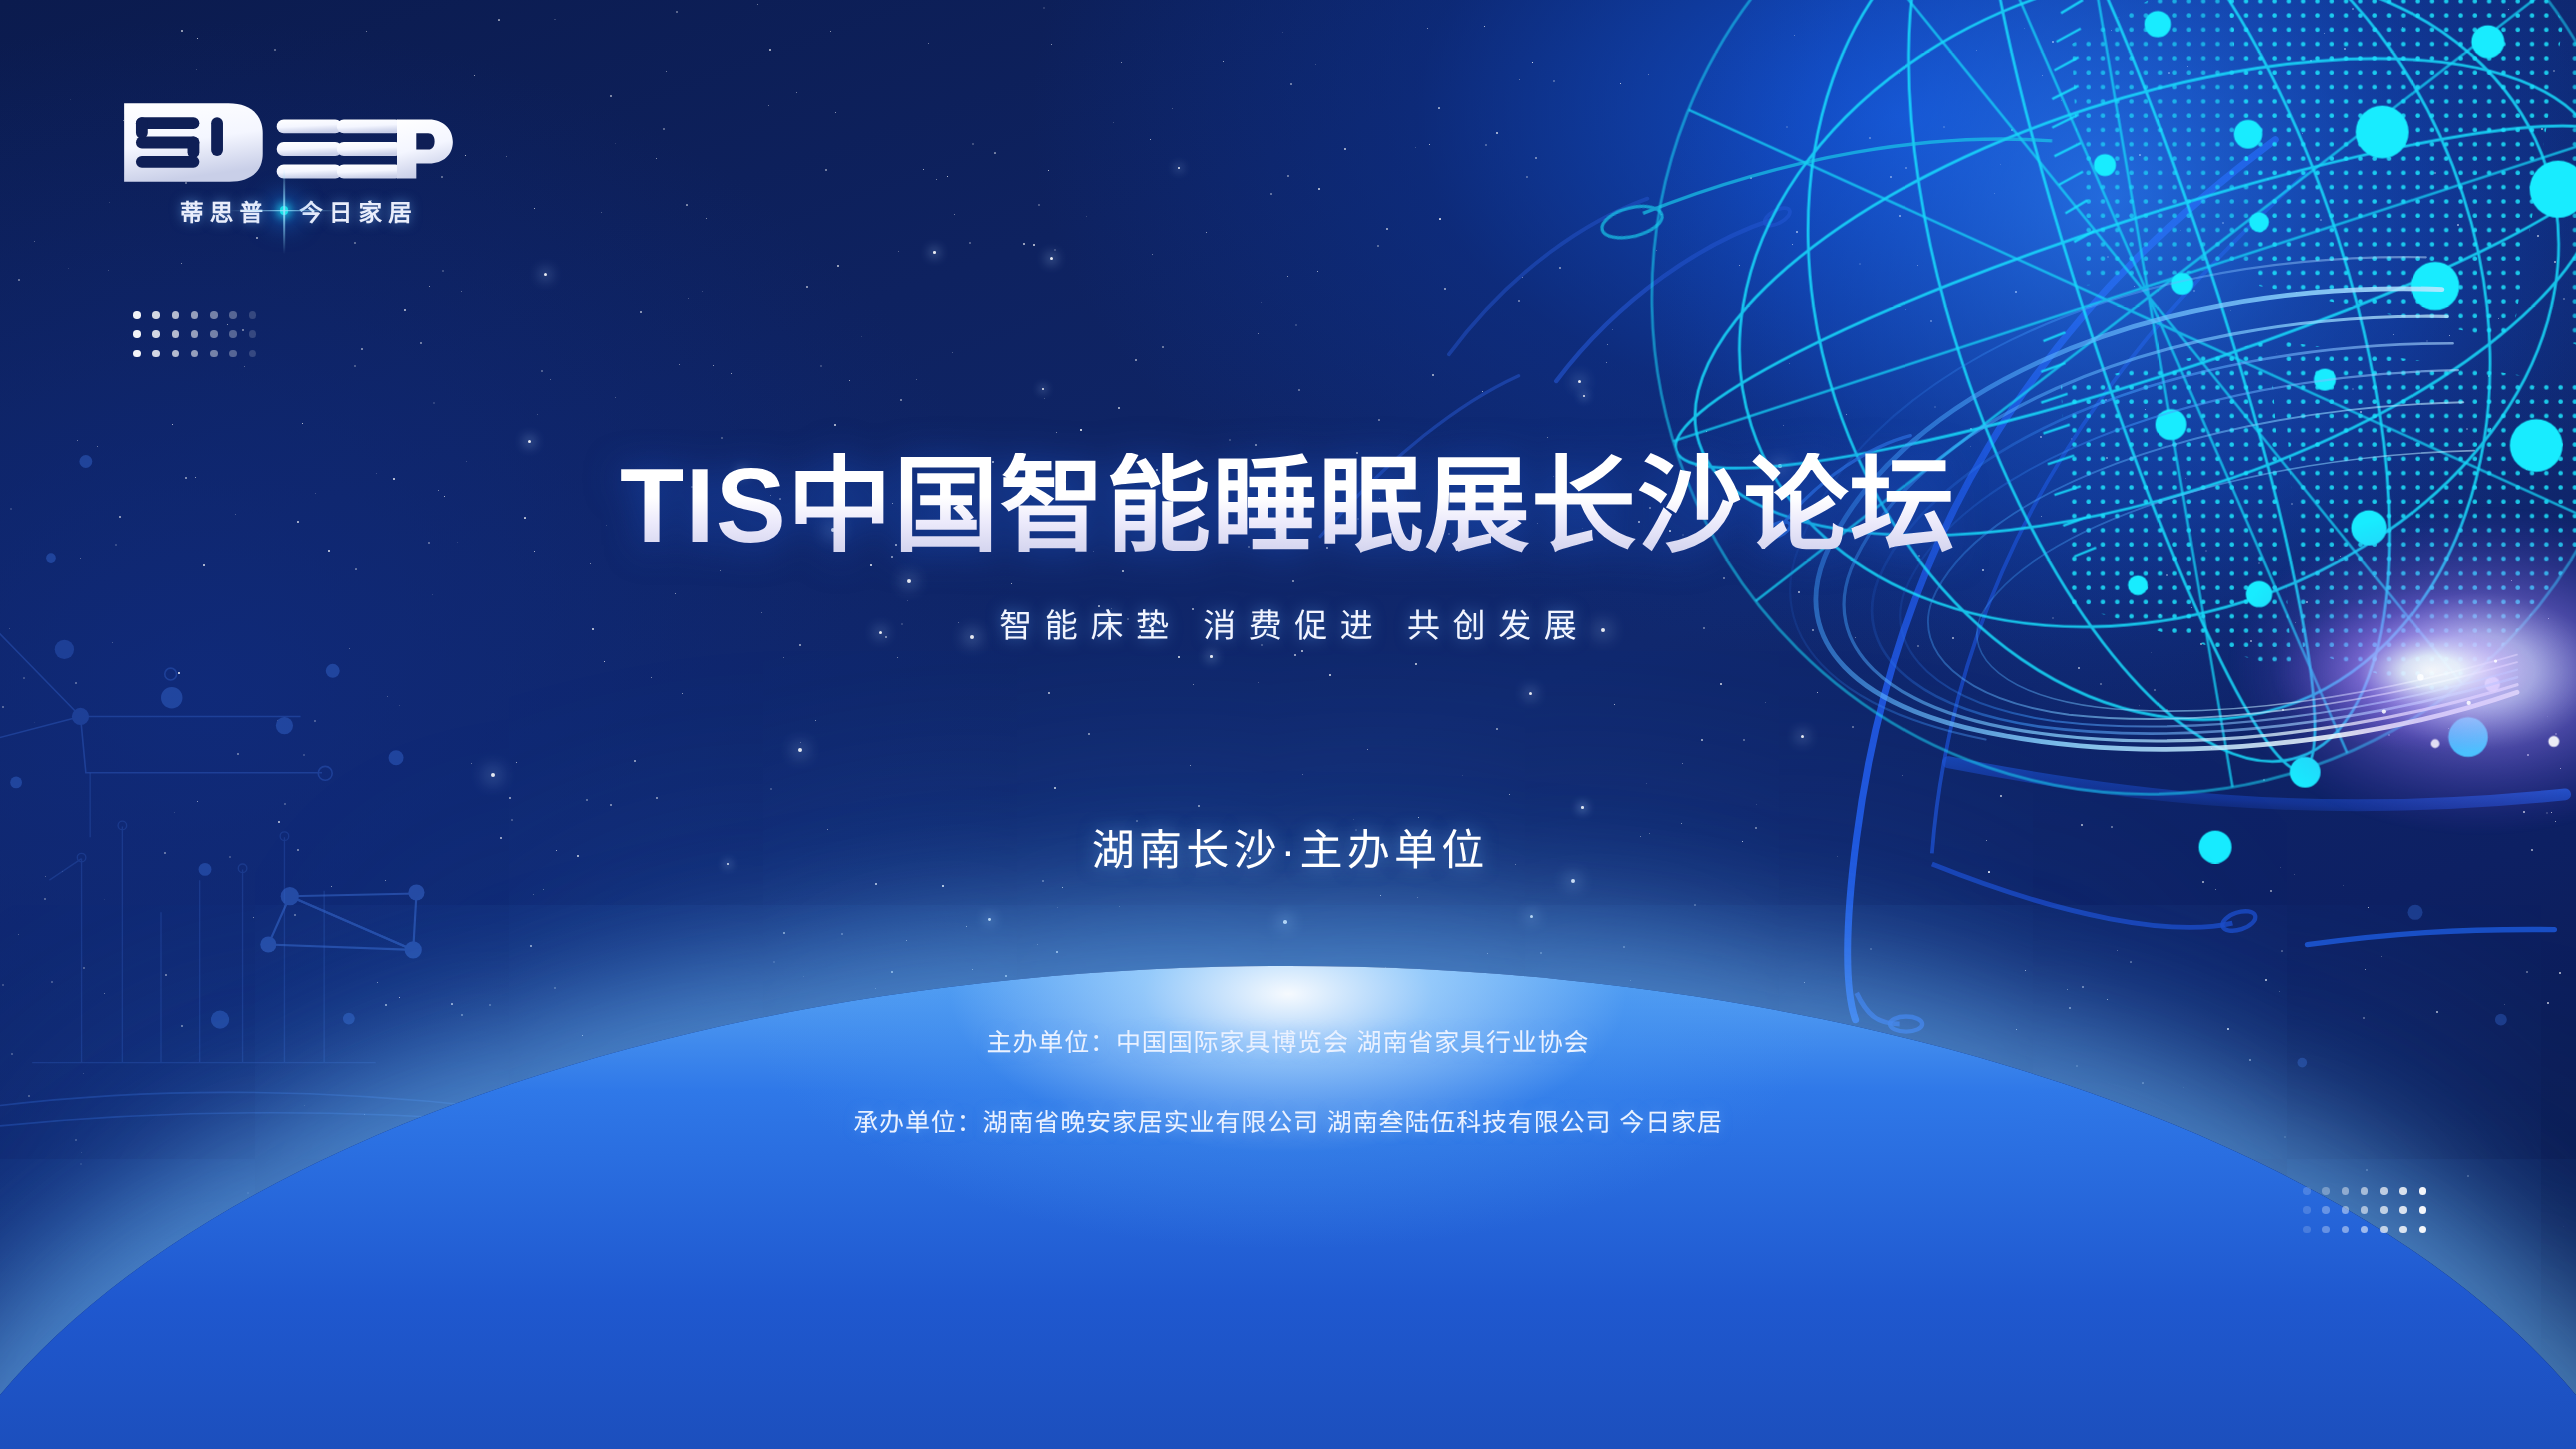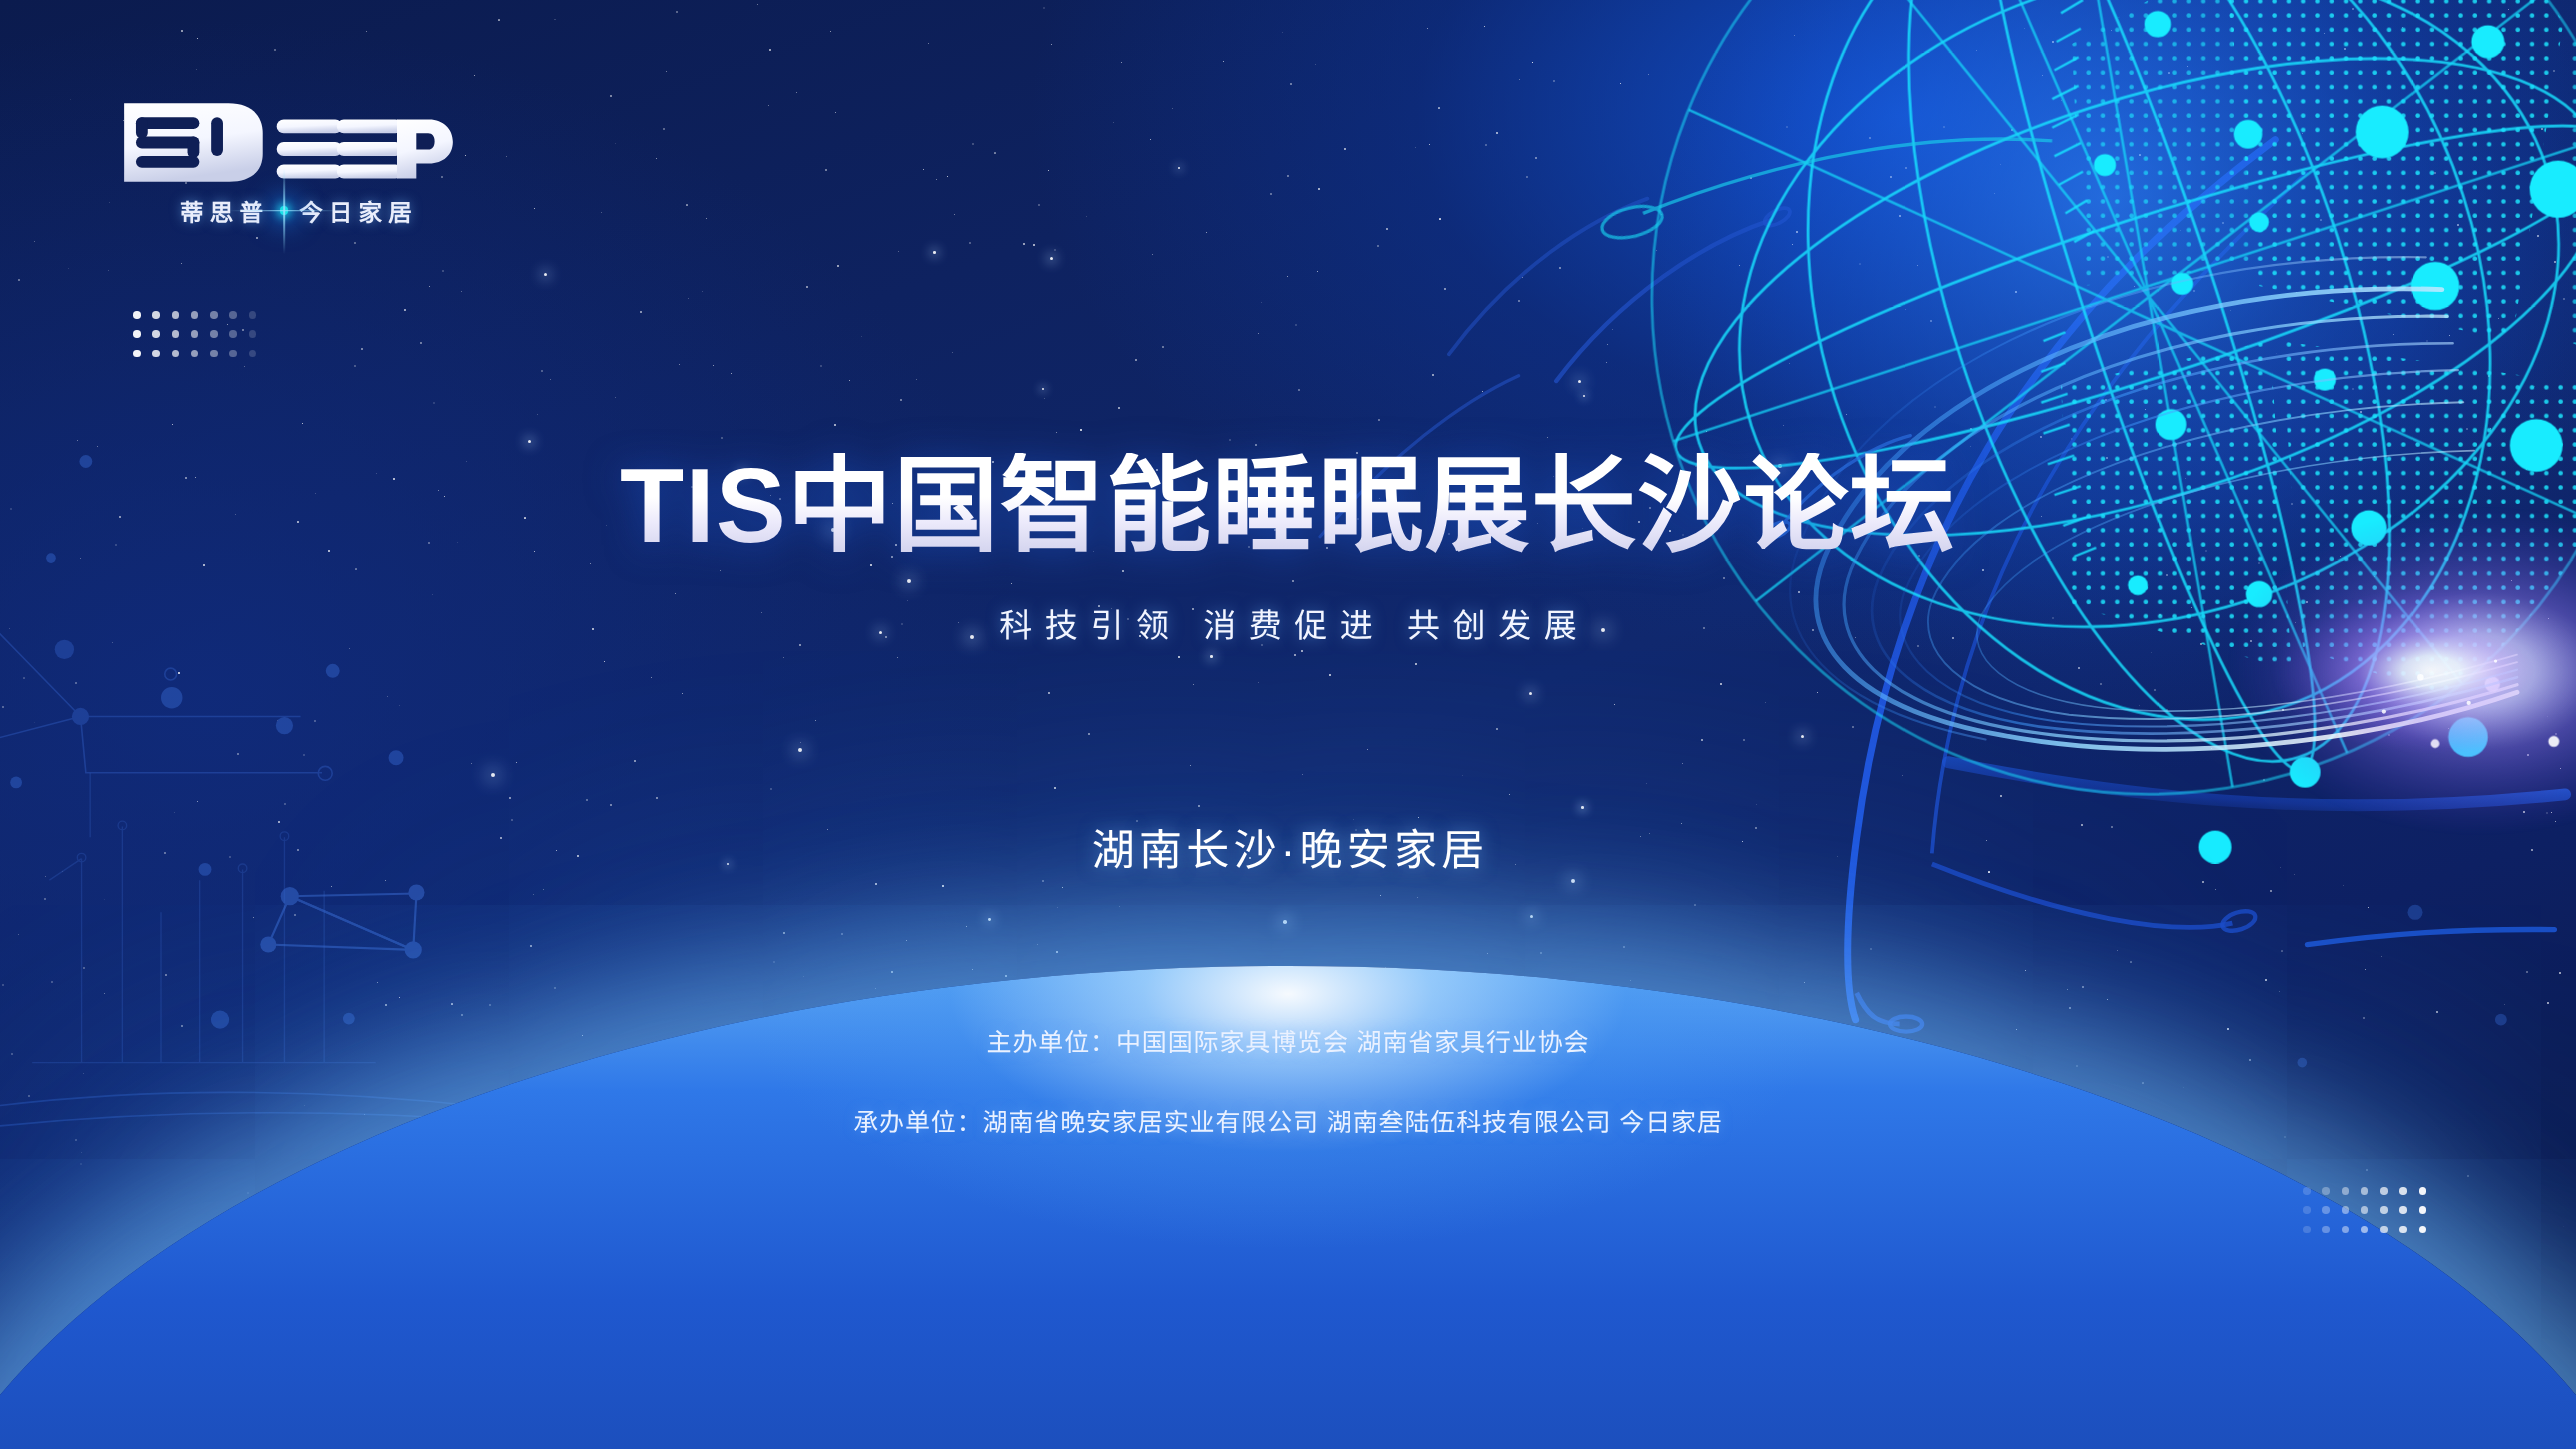--- a/index.html
+++ b/index.html
@@ -1093,20 +1093,20 @@
     </svg>
     <div id="logo-tagline">
       <span class="seg">蒂思普</span>
       <span id="logo-dot"></span>
       <span class="seg">今日家居</span>
     </div>
   </div>
 
   <div id="copy">
     <div id="main-title">TIS中国智能睡眠展长沙论坛</div>
-    <div id="sub-title">科技引领 消费促进 共创发展</div>
-    <div id="venue">湖南长沙·晚安家居</div>
+    <div id="sub-title">智能床垫 消费促进 共创发展</div>
+    <div id="venue">湖南长沙·主办单位</div>
     <div class="org" id="org-1">主办单位：中国国际家具博览会 湖南省家具行业协会</div>
     <div class="org" id="org-2">承办单位：湖南省晚安家居实业有限公司 湖南叁陆伍科技有限公司 今日家居</div>
   </div>
 
 </div>
 
 
 </body></html>

